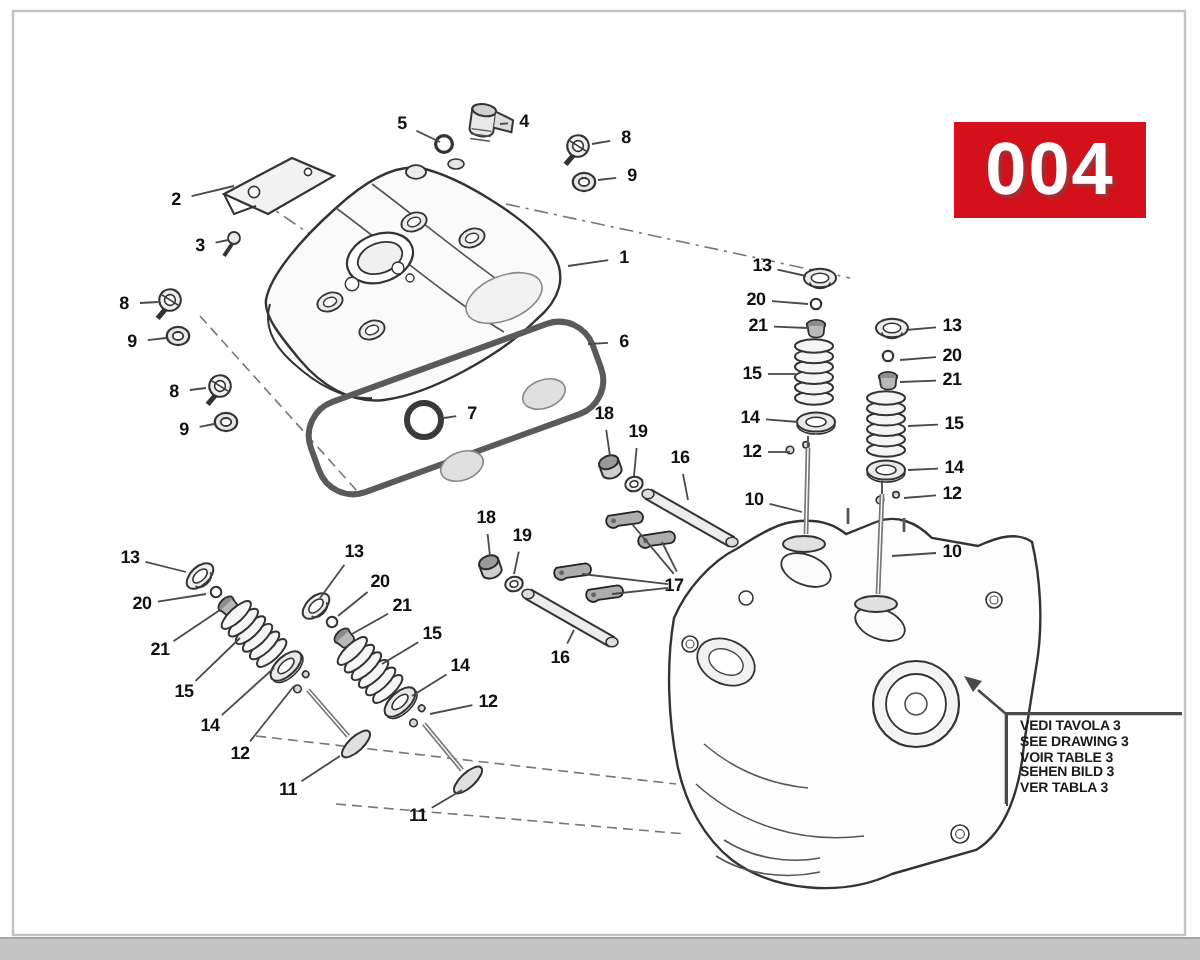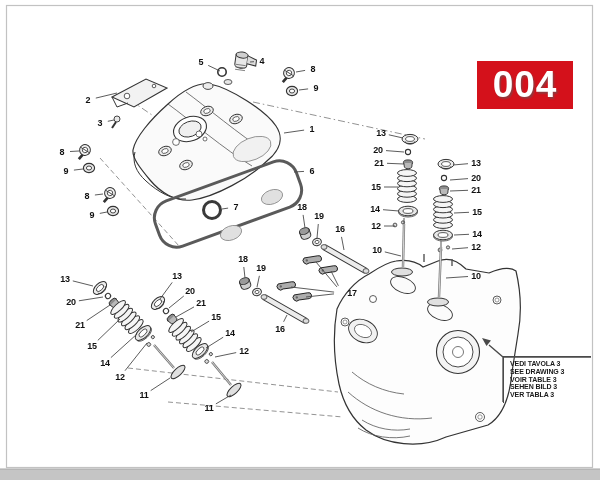--- a/index.html
+++ b/index.html
@@ -366,21 +366,21 @@
     <div class="callout" style="left: 216px; top: 317px;">15</div>
     <div class="callout" style="left: 230px; top: 333px;">14</div>
     <div class="callout" style="left: 244px; top: 351px;">12</div>
     <div class="callout" style="left: 209px; top: 408px;">11</div>
     <div class="callout" style="left: 302px; top: 207px;">18</div>
     <div class="callout" style="left: 319px; top: 216px;">19</div>
     <div class="callout" style="left: 340px; top: 229px;">16</div>
     <div class="callout" style="left: 243px; top: 259px;">18</div>
     <div class="callout" style="left: 261px; top: 268px;">19</div>
     <div class="callout" style="left: 280px; top: 329px;">16</div>
-    <div class="callout" style="left: 352px; top: 293px;">17</div>
+    <div class="callout" style="left: 337px; top: 293px;">17</div>
   </div>
 
 <div class="badge" style="background: rgb(212, 17, 27); color: rgb(255, 255, 255);">
   <span>004</span>
 </div>
 
 <div class="notebox">
   <div>VEDI TAVOLA 3</div>
   <div>SEE DRAWING 3</div>
   <div>VOIR TABLE 3</div>

